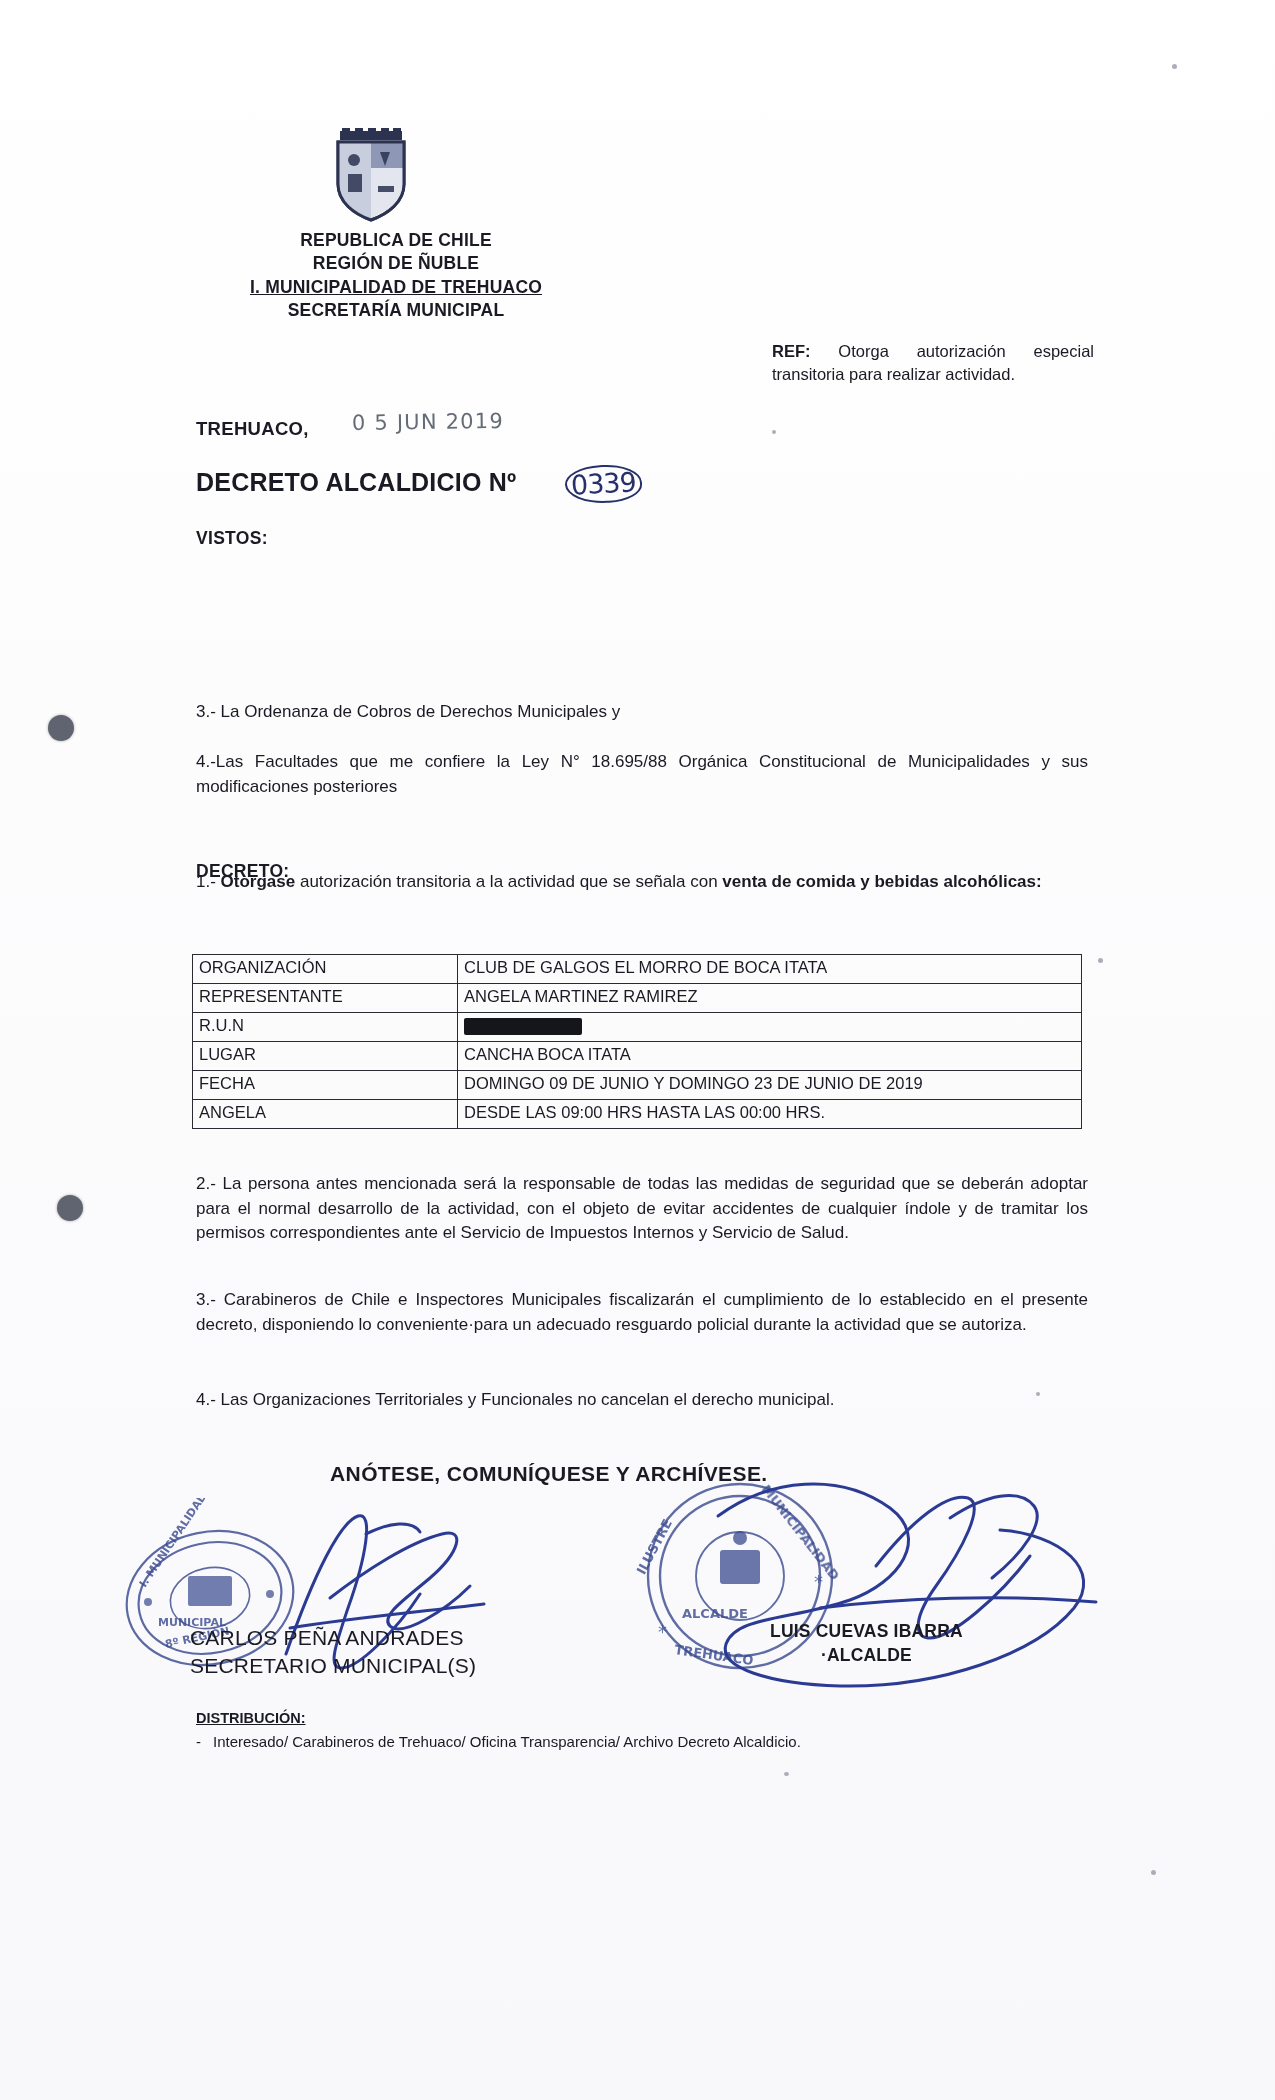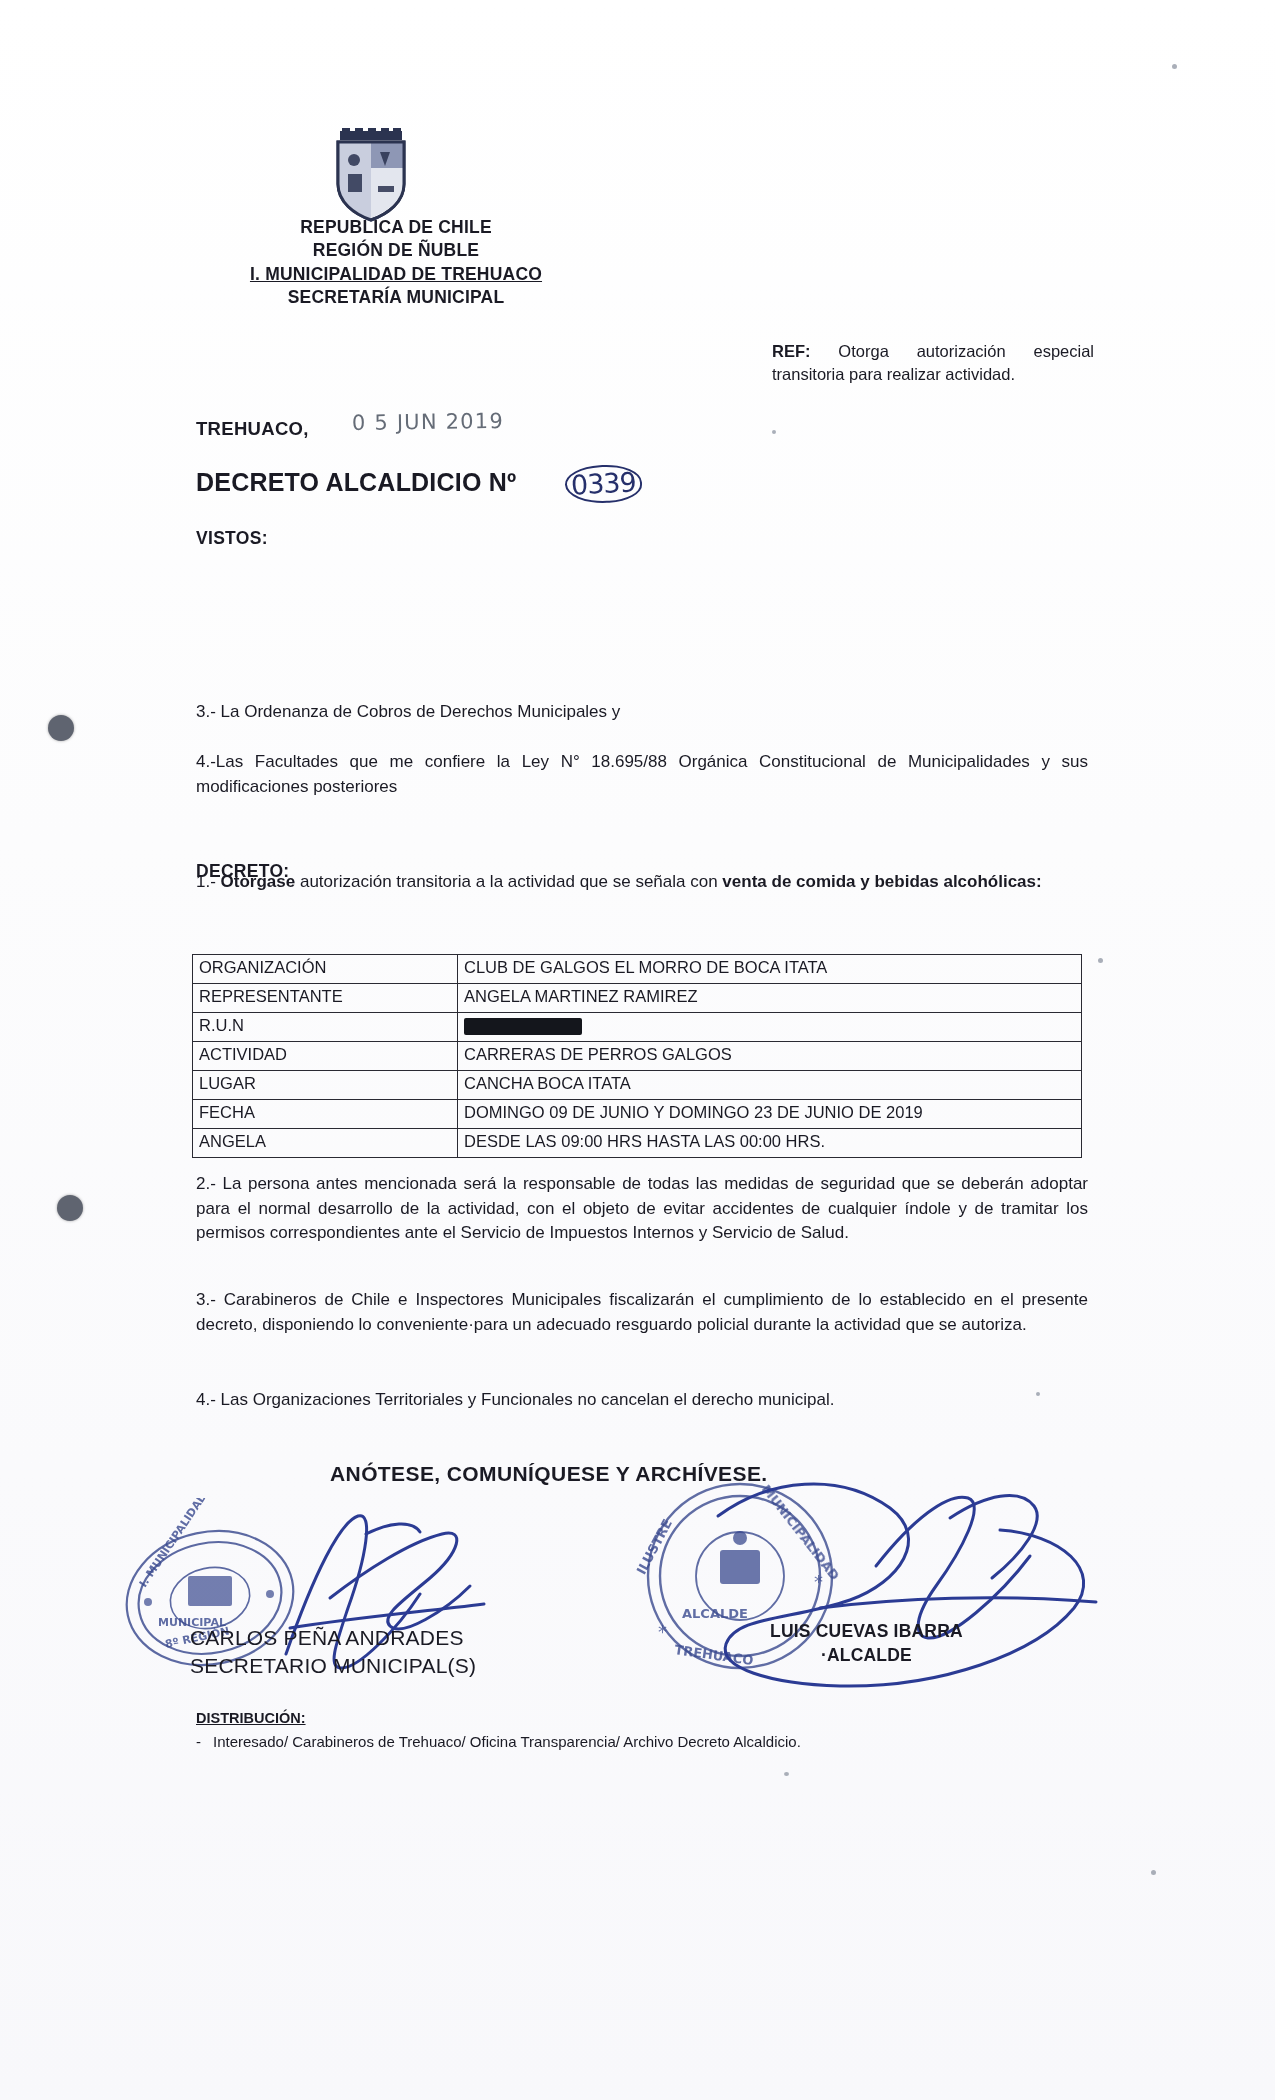--- a/index.html
+++ b/index.html
@@ -69,21 +69,21 @@
     top: 128px;
     width: 82px;
     height: 95px;
   }
   .crest svg { display:block; }
 
   
   .hdr {
     position: absolute;
     left: 196px;
-    top: 216px;
+    top: 229px;
     width: 400px;
     text-align: center;
     font-size: 17.5px;
     font-weight: bold;
     line-height: 1.33;
     letter-spacing: .2px;
   }
   .hdr .u { text-decoration: underline; }
 
   
@@ -358,24 +358,20 @@
         </tr>
         <tr>
           <td class="k">REPRESENTANTE</td>
           <td>ANGELA MARTINEZ RAMIREZ</td>
         </tr>
         <tr>
           <td class="k">R.U.N</td>
           <td><span class="redacted"></span></td>
         </tr>
         <tr>
-          <td class="k">ACTIVIDAD</td>
-          <td>CARRERAS DE PERROS GALGOS</td>
-        </tr>
-        <tr>
           <td class="k">LUGAR</td>
           <td>CANCHA BOCA ITATA</td>
         </tr>
         <tr>
           <td class="k">FECHA</td>
           <td>DOMINGO 09 DE JUNIO Y DOMINGO 23 DE JUNIO DE 2019</td>
         </tr>
         <tr>
           <td class="k">ANGELA</td>
           <td>DESDE LAS 09:00 HRS HASTA LAS 00:00 HRS.</td>

